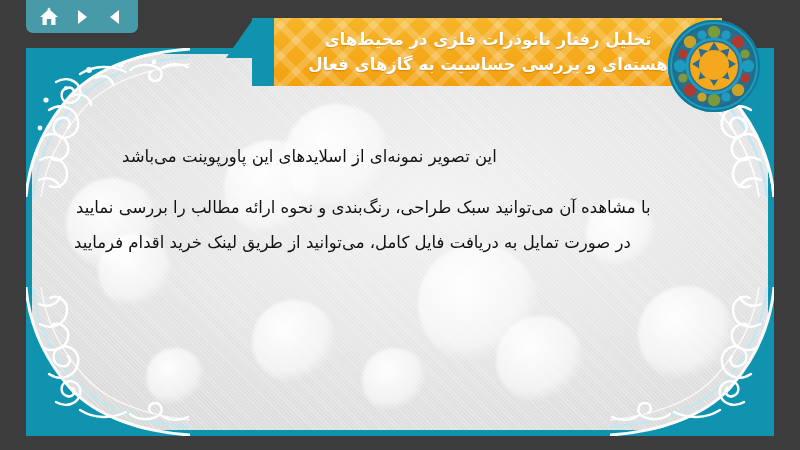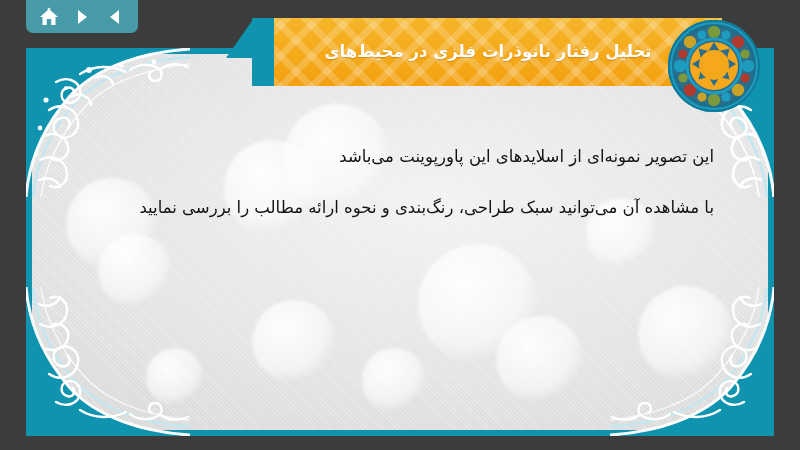--- a/index.html
+++ b/index.html
@@ -139,23 +139,23 @@
   
   .edge{ position:absolute; background:#0f93ae; z-index:3; }
   #edge-top   { left:0; top:0;    width:100%; height:6px; }
   #edge-bottom{ left:0; bottom:0; width:100%; height:6px; }
   #edge-left  { left:0; top:0;    width:6px;  height:100%; }
   #edge-right { right:0; top:0;   width:6px;  height:100%; }
 
   
   #body-text{
     position:absolute;
-    left:73px; right:60px; top:92px;
+    left:48px; right:60px; top:92px;
     z-index:8;
-    text-align:right;
+    text-align:left;
     color:#111;
   }
   .body-line{
     font-size:16.5px;
     line-height:2.12;
     white-space:nowrap;
     font-weight:500;
   }
   #line-1{ padding-left:48px; }
   #line-2{ padding-left:2px;margin-top:16px; }
@@ -258,28 +258,30 @@
         <path d="M136,20 c8,-5 18,-5 26,-1"></path>
         <path d="M18,88 c10,-5 22,0 24,10 c2,10 -8,17 -16,13"></path>
         <path d="M14,112 c12,-7 26,0 27,13 c1,10 -9,17 -17,13"></path>
         <path d="M13,132 c8,-4 18,-1 21,7"></path>
       </g>
     </svg>
 
     <div id="body-text">
       <div class="body-line" id="line-1">این تصویر نمونه‌ای از اسلایدهای این پاورپوینت می‌باشد</div>
       <div class="body-line" id="line-2">با مشاهده آن می‌توانید سبک طراحی، رنگ‌بندی و نحوه ارائه مطالب را بررسی نمایید</div>
+      <div class="body-line" id="line-3">در صورت تمایل به دریافت فایل کامل، می‌توانید از طریق لینک خرید اقدام فرمایید</div>
     </div>
   </div>
 
   <div id="banner-notch"></div>
   <div id="banner-tab"></div>
   <div id="title-banner">
     <div id="title-text">
       <div class="title-line">تحلیل رفتار نانوذرات فلزی در محیط‌های</div>
+      <div class="title-line">هسته‌ای و بررسی حساسیت به گازهای فعال</div>
     </div>
   </div>
 
   <svg id="medallion" viewBox="0 0 96 96">
     <defs>
       <clipPath id="mclip">
           <circle cx="48" cy="48" r="46"></circle>
         </clipPath>
     </defs>
     <circle cx="48" cy="48" r="46" fill="#1d6f8e"></circle>

